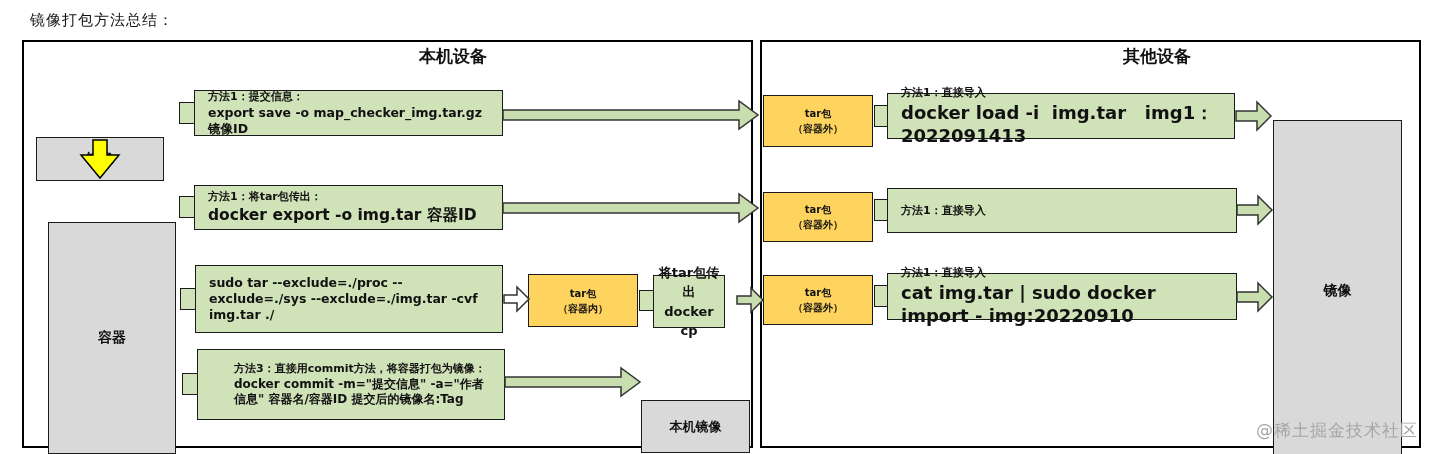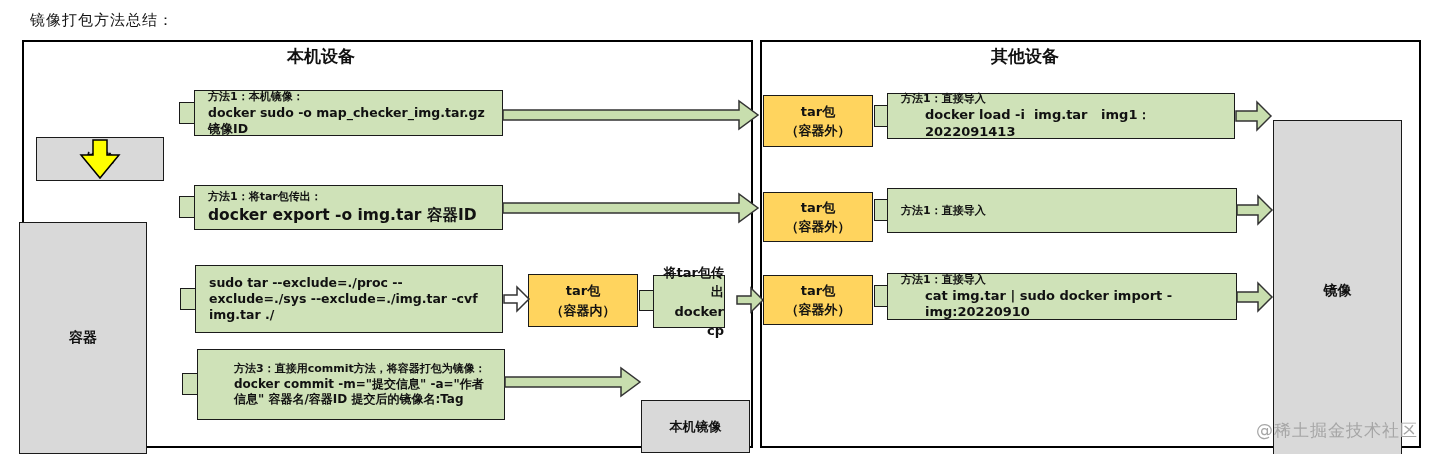--- a/index.html
+++ b/index.html
@@ -7,61 +7,61 @@
   body { font-family:"DejaVu Sans","Liberation Sans",sans-serif; }
   #canvas {
     position:relative; width:1431px; height:454px; background:#fff;
     overflow:hidden; color:#111;
   }
   .abs { position:absolute; }
   .page-title { left:30px; top:11px; font-size:15px; font-weight:400; letter-spacing:1px; }
   .panel { border:2px solid #000; background:#fff; }
   .panel-local { left:22px; top:40px; width:731px; height:408px; }
   .panel-other { left:760px; top:40px; width:661px; height:408px; }
-  .panel-title { font-size:17px; font-weight:bold; text-align:left; width:200px; top:45px; }
+  .panel-title { font-size:17px; font-weight:bold; text-align:right; width:200px; top:45px; }
   .panel-title.local { left:287px; }
   .panel-title.other { left:991px; }
 
   .node {
     border:1.6px solid #1a1a1a; display:flex; flex-direction:column;
     align-items:center; justify-content:center; text-align:center;
     font-weight:bold; z-index:2;
   }
   .gray   { background:var(--gray);margin-top:44px; }
   .green  { background:var(--green); }
   .orange { background:var(--orange); }
 
   .gray-image      { left:36px;  top:93px;  width:128px; height:44px;  font-size:14px; }
-  .gray-container  { left:19px;  top:178px; width:128px; height:232px; font-size:14px; }
+  .gray-container  { left:48px;  top:178px; width:128px; height:232px; font-size:14px; }
   .gray-localimg   { left:641px; top:356px; width:109px; height:53px;  font-size:13px; }
   .gray-image-r    { left:1273px;top:76px;  width:129px; height:342px; font-size:14px; }
 
   .method {
     border:1.6px solid #1a1a1a; background:var(--green);
     display:flex; flex-direction:column; justify-content:center;
     padding:3px 10px 3px 13px; z-index:2;
   }
   .m-head { font-size:11px; font-weight:bold; line-height:1.45; white-space:pre-wrap; }
   .m-cmd  { font-size:12.5px; font-weight:bold; line-height:1.3; white-space:pre-wrap; }
   .m-cmd.big { font-size:15.5px; }
   .method-l1 { left:194px; top:90px;  width:309px; height:46px; }
   .method-l2 { left:194px; top:185px; width:309px; height:45px; }
   .method-l3 { left:195px; top:265px; width:308px; height:68px; }
   .method-l4 { left:197px; top:349px; width:308px; height:71px;padding-left:36px; }
   .method-r1 { left:887px; top:93px;  width:348px; height:46px; }
   .method-r2 { left:887px; top:188px; width:350px; height:45px; }
   .method-r3 { left:887px; top:273px; width:350px; height:47px; }
-  .method-r1 .m-cmd, .method-r2 .m-cmd, .method-r3 .m-cmd { font-size:13px;margin-left:24px; }
+  .method-r1 .m-cmd, .method-r2 .m-cmd, .method-r3 .m-cmd { font-size:18px; }
 
-  .orange-node { font-size:13px; line-height:1.5; }
+  .orange-node { font-size:10px; line-height:1.5; }
   .tar-inside  { left:528px; top:274px; width:110px; height:53px; }
   .tar-out-1   { left:763px; top:95px;  width:110px; height:52px; }
   .tar-out-2   { left:763px; top:192px; width:110px; height:50px; }
   .tar-out-3   { left:763px; top:275px; width:110px; height:50px; }
-  .transfer    { left:653px; top:275px; width:72px; height:53px; font-size:13px; line-height:1.5;text-align:right; }
+  .transfer    { left:653px; top:275px; width:72px; height:53px; font-size:13px; line-height:1.5; }
 
   .stub { background:var(--green); border:1.6px solid #1a1a1a; z-index:1; }
   .stub-1 { left:179px; top:102px; width:17px; height:22px; }
   .stub-2 { left:179px; top:196px; width:17px; height:22px; }
   .stub-3 { left:180px; top:288px; width:17px; height:22px; }
   .stub-4 { left:182px; top:373px; width:17px; height:22px; }
   .stub-m { left:639px; top:290px; width:16px; height:21px; }
   .stub-r1 { left:874px; top:105px; width:15px; height:22px; }
   .stub-r2 { left:874px; top:199px; width:15px; height:22px; }
   .stub-r3 { left:874px; top:285px; width:15px; height:22px; }
@@ -99,22 +99,22 @@
   <div class="abs node gray gray-container">
     <span>容器</span>
   </div>
 
   <div class="abs stub stub-1"></div>
   <div class="abs stub stub-2"></div>
   <div class="abs stub stub-3"></div>
   <div class="abs stub stub-4"></div>
 
   <div class="abs method method-l1">
-    <div class="m-head">方法1：本机镜像：</div>
-    <div class="m-cmd">docker sudo -o map_checker_img.tar.gz   镜像ID</div>
+    <div class="m-head">方法1：提交信息：</div>
+    <div class="m-cmd">export save -o map_checker_img.tar.gz   镜像ID</div>
   </div>
   <div class="abs method method-l2">
     <div class="m-head">方法1：将tar包传出：</div>
     <div class="m-cmd big">docker export -o img.tar 容器ID</div>
   </div>
   <div class="abs method method-l3">
     <div class="m-cmd">sudo tar --exclude=./proc --exclude=./sys --exclude=./img.tar -cvf img.tar ./</div>
   </div>
   <div class="abs method method-l4">
     <div class="m-head">方法3：直接用commit方法，将容器打包为镜像：</div>

